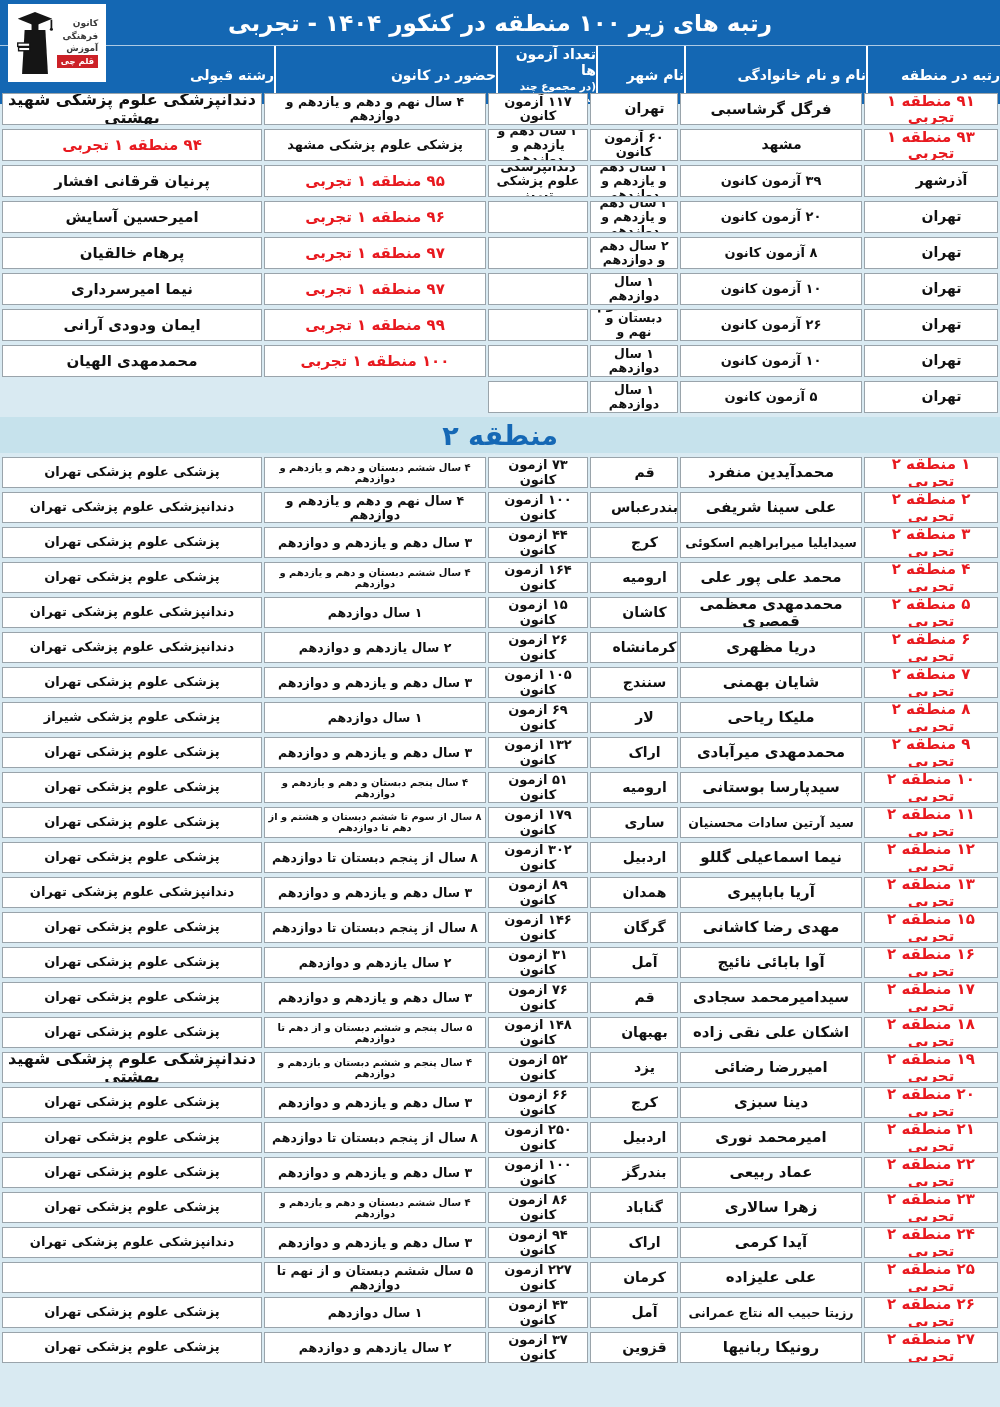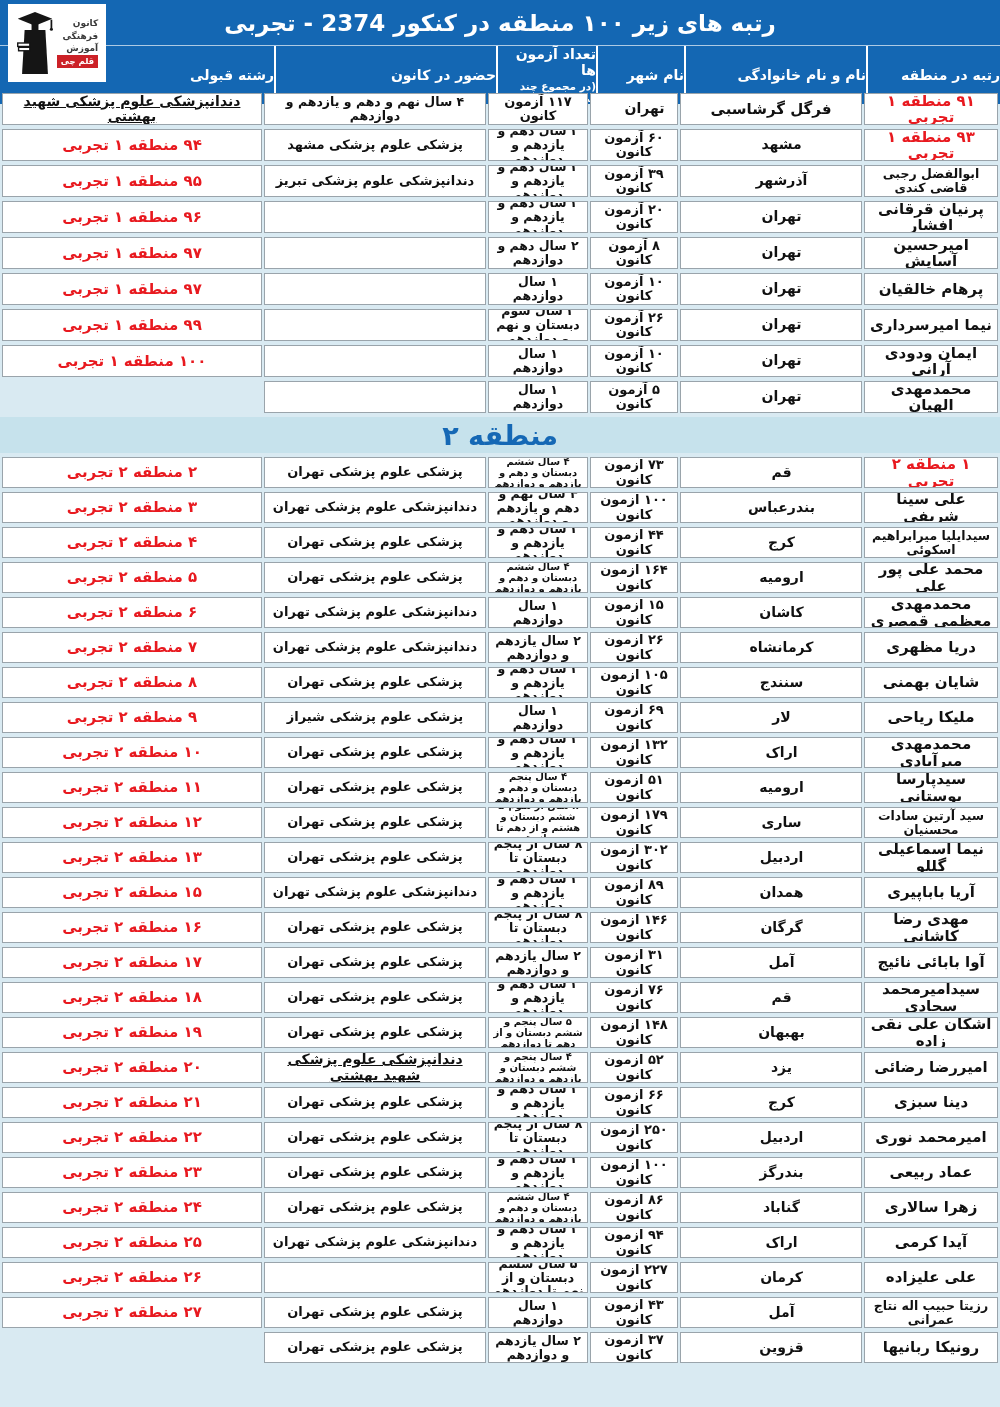--- a/index.html
+++ b/index.html
@@ -51,21 +51,21 @@
   }
   .cell.rank{color:var(--red); font-size:15px;}
   .cell.name{font-size:15px;}
   .cell.name.sm{font-size:12.5px;}
   .cell.city{font-size:14px;padding-left:24px;}
   .cell.exams{font-size:13px;}
   .cell.att{font-size:12.5px;text-align:center;}
   .cell.att.sm{font-size:10px;}
   .cell.att.xs{font-size:9.8px;}
   .cell.major{font-size:13px;}
-  .cell.major.sm{font-size:14px;text-decoration:underline;}
+  .cell.major.sm{font-size:16px;}
   
   .divider{
     height:36px; margin:4px -2px 0 -2px; background:var(--divbg);
     display:flex; align-items:center; justify-content:center;
     color:var(--divtext); font-size:27px;
   }
 </style>
 </head>
 <body>
 
@@ -81,21 +81,21 @@
   </svg>
   <div class="logo-txt">
     <span class="ln">کانون</span>
     <span class="ln">فرهنگی</span>
     <span class="ln">آموزش</span>
     <span class="logo-badge">قلم چی</span>
   </div>
 </div>
 
 <div class="tophead">
-  <div class="titlebar">رتبه های زیر ۱۰۰ منطقه در کنکور 2374 - تجربی</div>
+  <div class="titlebar">رتبه های زیر ۱۰۰ منطقه در کنکور ۱۴۰۴ - تجربی</div>
   <div class="cols hrow">
     <div class="hcell">رتبه در منطقه</div>
     <div class="hcell">نام و نام خانوادگی</div>
     <div class="hcell">نام شهر</div>
     <div class="hcell">
       <span>تعداد آزمون ها</span>
       <span class="sub">(در مجموع چند سال)</span>
     </div>
     <div class="hcell">حضور در کانون</div>
     <div class="hcell">رشته قبولی</div>
@@ -109,21 +109,20 @@
       <div class="cell city">تهران</div>
       <div class="cell exams">۱۱۷ آزمون کانون</div>
       <div class="cell att">۴ سال نهم و دهم و یازدهم و دوازدهم</div>
       <div class="cell major sm">دندانپزشکی علوم پزشکی شهید بهشتی</div>
       <div class="cell rank">۹۳ منطقه ۱ تجربی</div>
       <div class="cell city">مشهد</div>
       <div class="cell exams">۶۰ آزمون کانون</div>
       <div class="cell att">۳ سال دهم و یازدهم و دوازدهم</div>
       <div class="cell major">پزشکی علوم پزشکی مشهد</div>
       <div class="cell rank">۹۴ منطقه ۱ تجربی</div>
-      <div class="cell name sm">ابوالفضل رجبی قاضی کندی</div>
       <div class="cell city">آذرشهر</div>
       <div class="cell exams">۳۹ آزمون کانون</div>
       <div class="cell att">۳ سال دهم و یازدهم و دوازدهم</div>
       <div class="cell major">دندانپزشکی علوم پزشکی تبریز</div>
       <div class="cell rank">۹۵ منطقه ۱ تجربی</div>
       <div class="cell name">پرنیان قرقانی افشار</div>
       <div class="cell city">تهران</div>
       <div class="cell exams">۲۰ آزمون کانون</div>
       <div class="cell att">۳ سال دهم و یازدهم و دوازدهم</div>
       <div class="cell major"></div>
@@ -154,20 +153,21 @@
       <div class="cell rank">۱۰۰ منطقه ۱ تجربی</div>
       <div class="cell name">محمدمهدی الهیان</div>
       <div class="cell city">تهران</div>
       <div class="cell exams">۵ آزمون کانون</div>
       <div class="cell att">۱ سال دوازدهم</div>
       <div class="cell major"></div>
     </div>
   <div class="divider">منطقه ۲</div>
   <div class="cols grid1 grid2" id="region2-rows">
       <div class="cell rank">۱ منطقه ۲ تجربی</div>
+      <div class="cell name">محمدآیدین منفرد</div>
       <div class="cell city">قم</div>
       <div class="cell exams">۷۳ آزمون کانون</div>
       <div class="cell att sm">۴ سال ششم دبستان و دهم و یازدهم و دوازدهم</div>
       <div class="cell major">پزشکی علوم پزشکی تهران</div>
       <div class="cell rank">۲ منطقه ۲ تجربی</div>
       <div class="cell name">علی سینا شریفی</div>
       <div class="cell city">بندرعباس</div>
       <div class="cell exams">۱۰۰ آزمون کانون</div>
       <div class="cell att">۴ سال نهم و دهم و یازدهم و دوازدهم</div>
       <div class="cell major">دندانپزشکی علوم پزشکی تهران</div>

